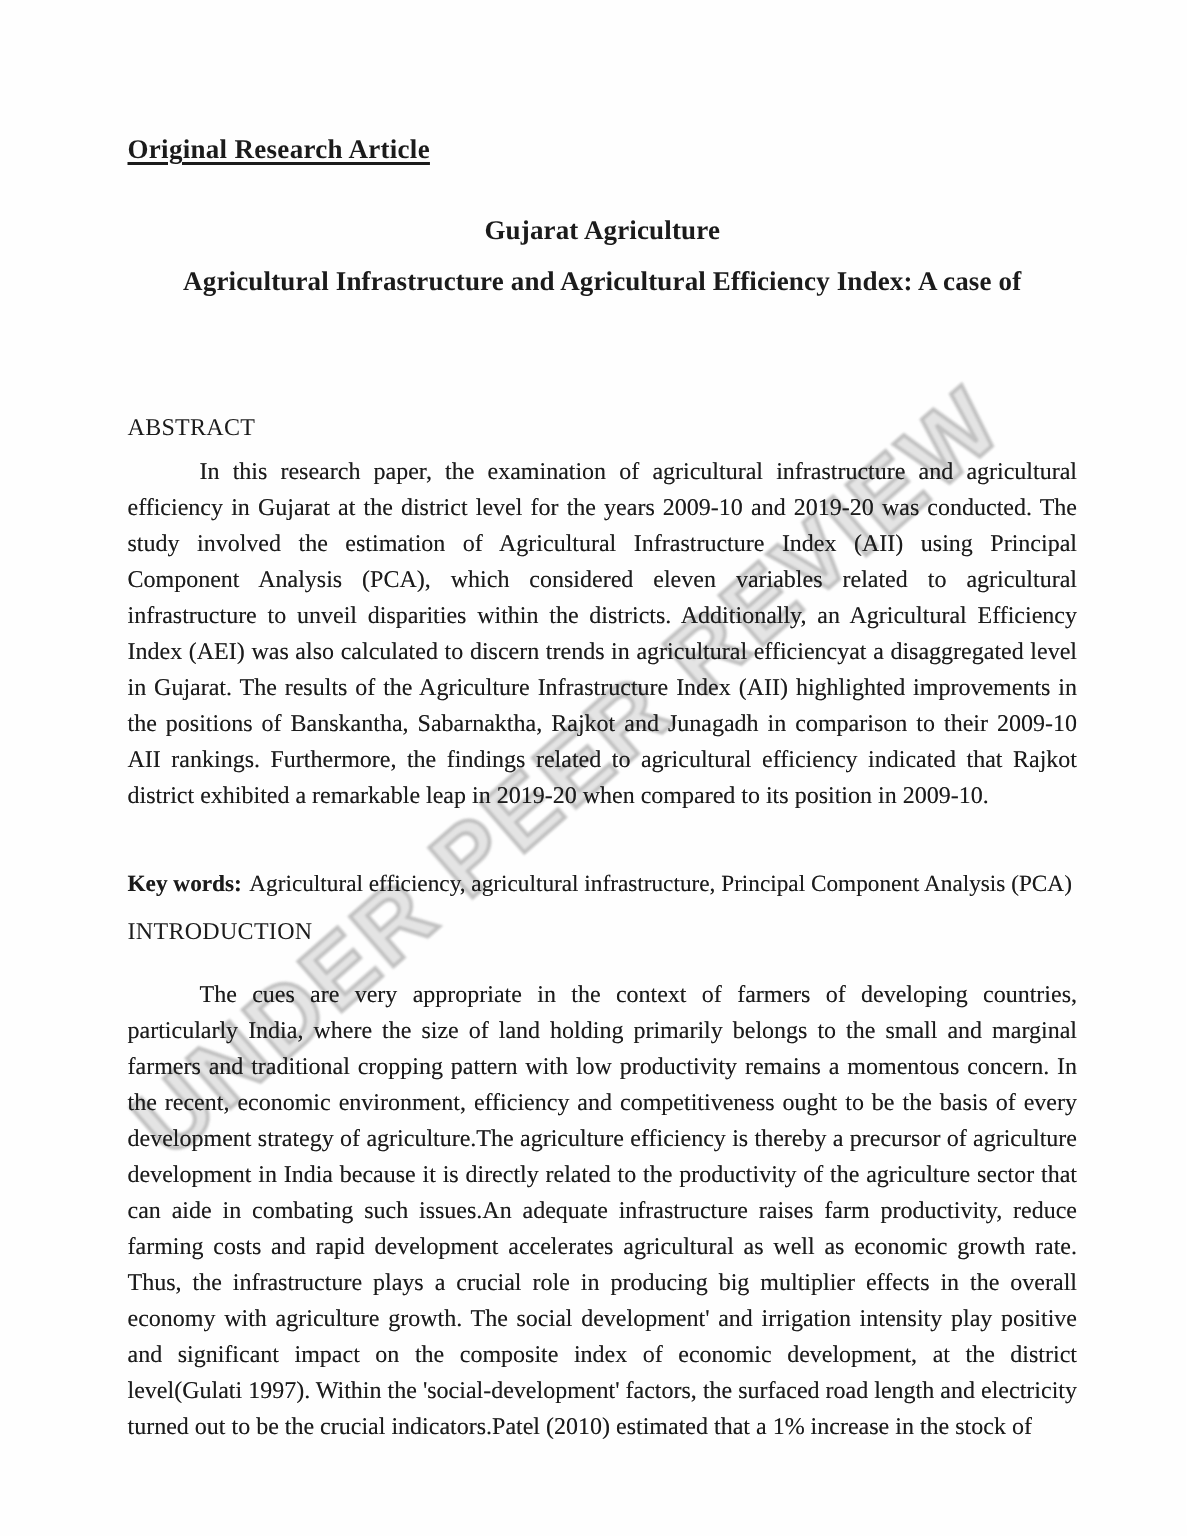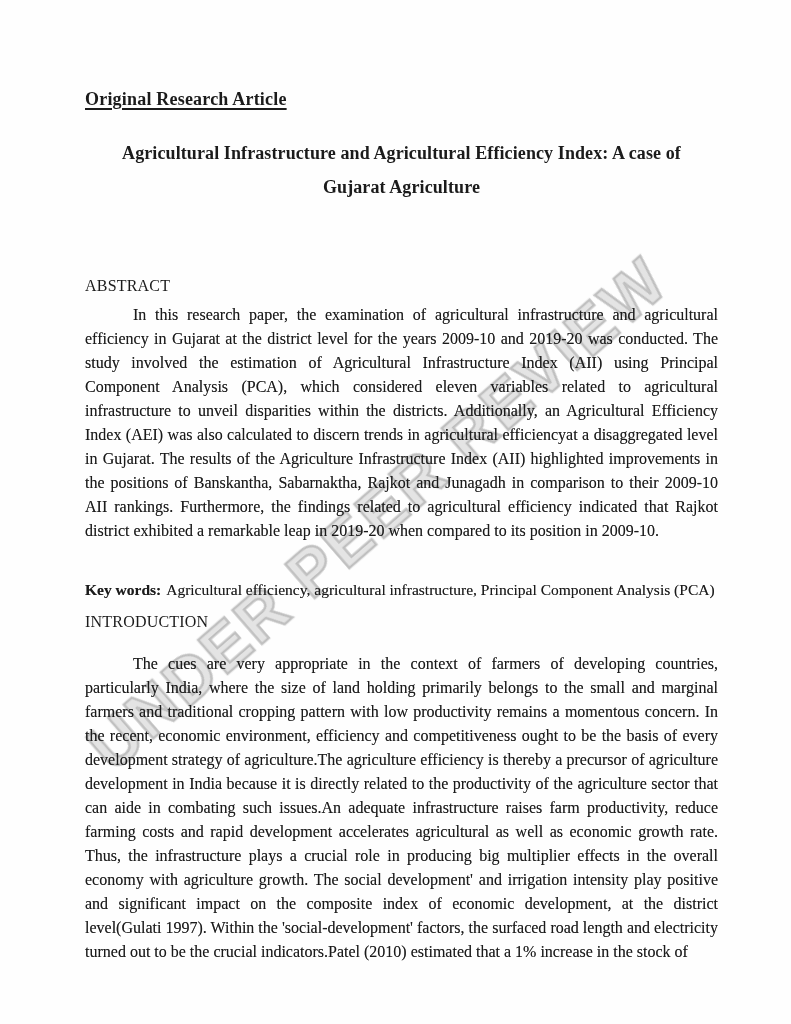--- a/index.html
+++ b/index.html
@@ -92,22 +92,22 @@
 
 <div class="page">
 
   <div class="watermark">UNDER PEER REVIEW</div>
 
   <div class="content">
 
     <div class="article-type">Original Research Article</div>
 
     <div class="paper-title">
+      <div class="t-line">Gujarat Agriculture</div>
       <div class="t-line">Agricultural Infrastructure and Agricultural Efficiency Index: A case of</div>
-      <div class="t-line">Gujarat Agriculture</div>
     </div>
 
     <div class="section-heading abstract-heading">ABSTRACT</div>
 
     <div class="body-para">In this research paper, the examination of agricultural infrastructure and agricultural efficiency in Gujarat at the district level for the years 2009-10 and 2019-20 was conducted. The study involved the estimation of Agricultural Infrastructure Index (AII) using Principal Component Analysis (PCA), which considered eleven variables related to agricultural infrastructure to unveil disparities within the districts. Additionally, an Agricultural Efficiency Index (AEI) was also calculated to discern trends in agricultural efficiencyat a disaggregated level in Gujarat. The results of the Agriculture Infrastructure Index (AII) highlighted improvements in the positions of Banskantha, Sabarnaktha, Rajkot and Junagadh in comparison to their 2009-10 AII rankings. Furthermore, the findings related to agricultural efficiency indicated that Rajkot district exhibited a remarkable leap in 2019-20 when compared to its position in 2009-10.</div>
 
     <div class="keywords-line">
       <span class="kw-label">Key words:</span><span>Agricultural efficiency, agricultural infrastructure, Principal Component Analysis (PCA)</span>
     </div>
 

